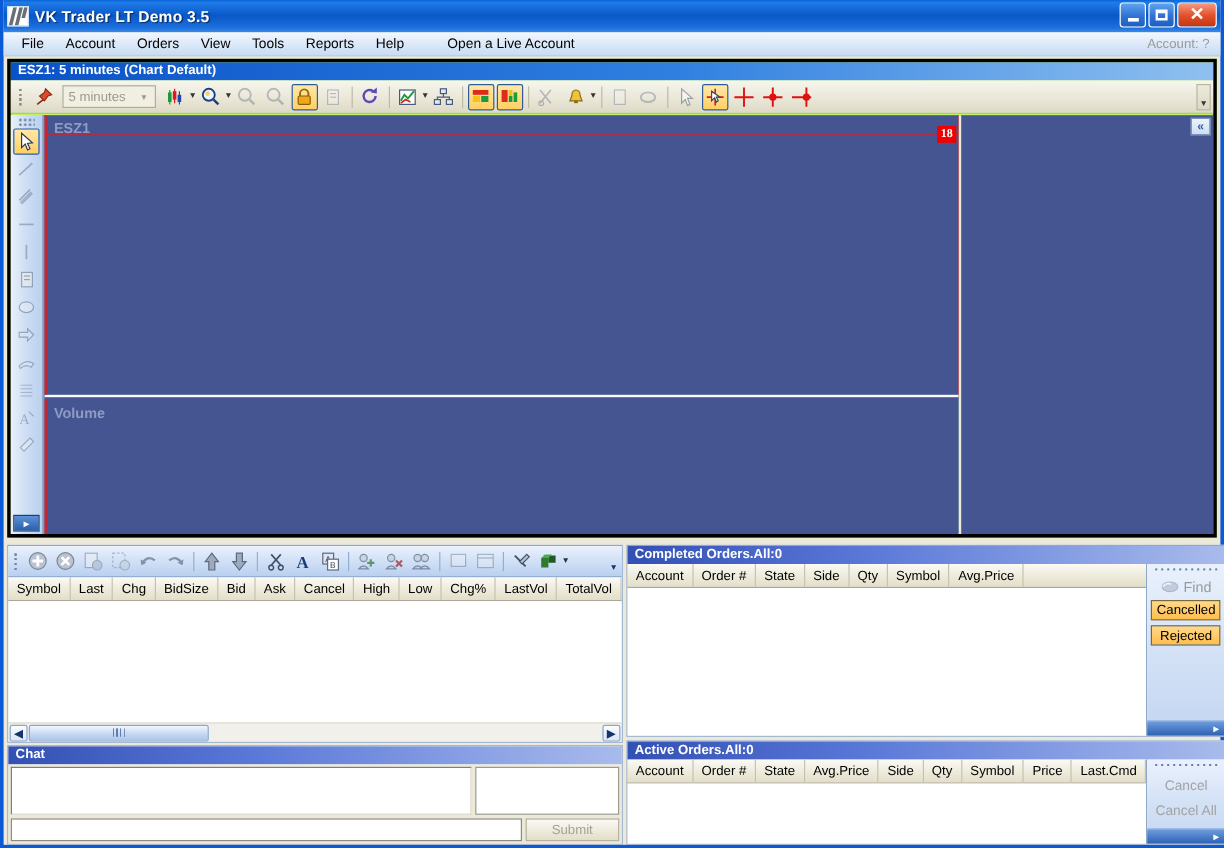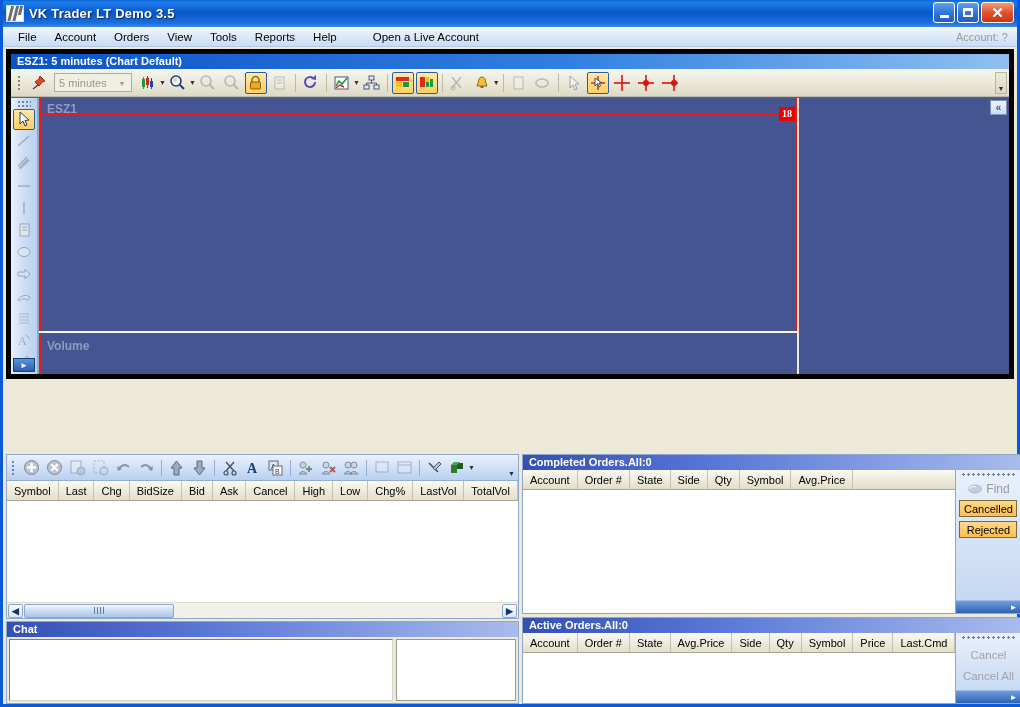--- a/index.html
+++ b/index.html
@@ -82,23 +82,23 @@
   .menu-item { padding: 2px 9px; color: #000; font-size: 11.5px; cursor: default; }
   .menu-live { margin-left: 18px; }
   .account-label {
     position: absolute; right: 9px; top: 4px;
     color: #9a9a9a; font-size: 11px;
   }
 
   
   .chart-panel {
     margin: 2px 3px 0 3px;
-    border: 5px solid #000000;
-    background: #4d7c0f;
-    height: 330px;
+    border: 3px solid #000000;
+    background: #bef264;
+    height: 399px;
     position: relative;
   }
   .chart-caption {
     height: 15px;
     background: linear-gradient(to right, #0a52c8, #2f7fe0 55%, #8fc0f0);
     color: #fff; font-weight: bold; font-size: 11px;
     padding: 1px 0 0 6px;
   }
   .chart-toolbar {
     height: 28px;
@@ -911,20 +911,24 @@
           <div class="hs-arrow">▶</div>
         </div>
       </div>
 
       <div class="panel" style="flex:1;">
         <div class="panel-caption">Chat</div>
         <div class="chat-body">
           <div class="chat-row">
             <div class="chat-log"></div>
             <div class="chat-users"></div>
+          </div>
+          <div class="chat-input-row">
+            <div class="chat-combo"></div>
+            <div class="btn-submit">Submit</div>
           </div>
         </div>
       </div>
     </div>
 
     <div class="col-right">
 
       <div class="panel" style="height:160px;">
         <div class="panel-caption">Completed Orders.All:0</div>
         <div class="orders-row">

